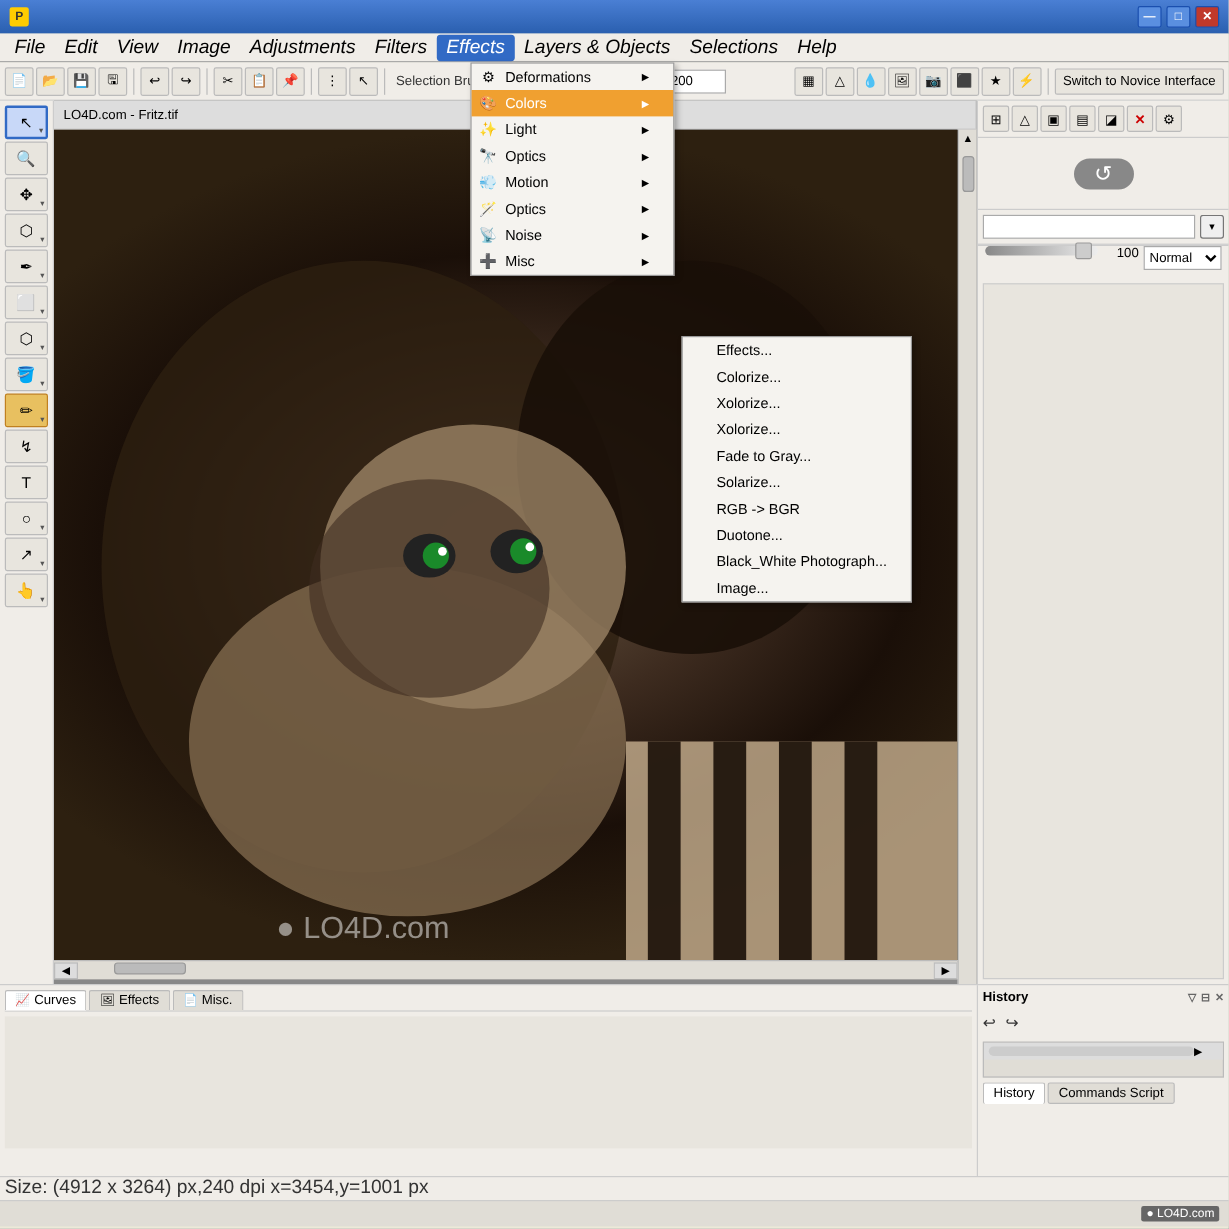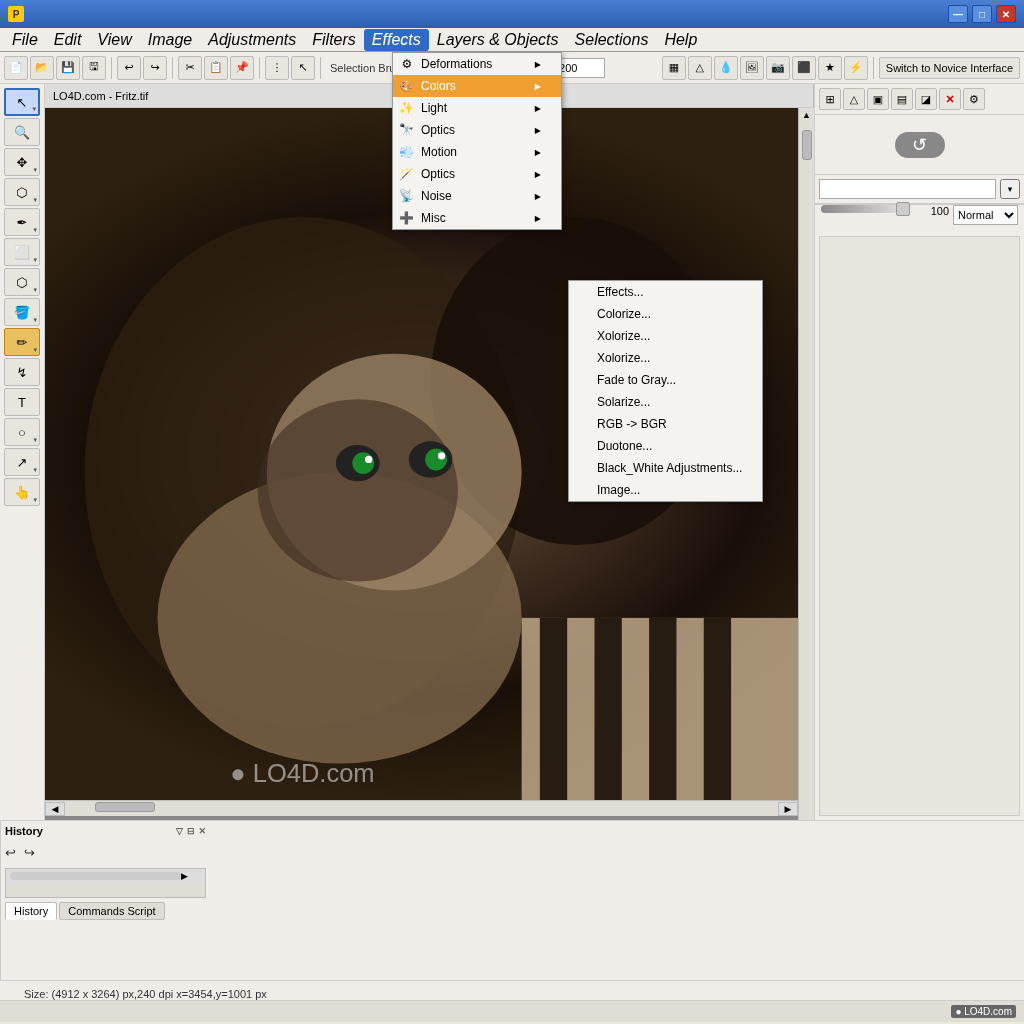--- a/index.html
+++ b/index.html
@@ -281,23 +281,23 @@
       font-size: 13px;
       cursor: pointer;
       color: #333;
     }
 
     
     .status-bar {
       height: 20px;
       background: #f0ede8;
       border-top: 1px solid #ccc;
-      display: flex; align-items: flex-end;
-      padding: 0 24px;
-      font-size: 11px;
+      display: flex; align-items: flex-start;
+      padding: 0 4px;
+      font-size: 16px;
       color: #333;
     }
     .status-bar-bottom {
       height: 22px;
       background: #e0ddd6;
       border-top: 1px solid #ccc;
       display: flex; align-items: center;
       padding: 0 8px;
       font-size: 11px;
       color: #333;
@@ -619,20 +619,37 @@
           <option>Screen</option>
         </select>
       </div>
       <div style="flex:1;background:#e8e5de;border:1px solid #ccc;margin:4px;">
         
       </div>
     </div>
   </div>
 
   <div class="bottom-panel">
+    <div class="curves-panel">
+      <div class="panel-tabs">
+        <div class="panel-tab active">
+          <span style="font-size:10px;">📈</span>
+          <span>Curves</span>
+        </div>
+        <div class="panel-tab">
+          <span style="font-size:10px;">🖼</span>
+          <span>Effects</span>
+        </div>
+        <div class="panel-tab">
+          <span style="font-size:10px;">📄</span>
+          <span>Misc.</span>
+        </div>
+      </div>
+      <div style="flex:1;background:#e8e5de;height:110px;"></div>
+    </div>
     <div class="history-panel">
       <div class="history-header">
         <span>History</span>
         <div class="history-controls">
           <span class="panel-collapse-btn">▽</span>
           <span class="panel-collapse-btn">⊟</span>
           <span class="panel-collapse-btn">✕</span>
         </div>
       </div>
       <div style="display:flex;gap:8px;padding:4px 0;">
@@ -724,20 +741,20 @@
     <div class="dropdown-item">
       <span>Solarize...</span>
     </div>
     <div class="dropdown-item">
       <span>RGB -&gt; BGR</span>
     </div>
     <div class="dropdown-item">
       <span>Duotone...</span>
     </div>
     <div class="dropdown-item">
-      <span>Black_White Adjustments...</span>
+      <span>Black_White Photograph...</span>
     </div>
     <div class="dropdown-item">
       <span>Image...</span>
     </div>
   </div>
 
 </div>
 
 </body></html>

